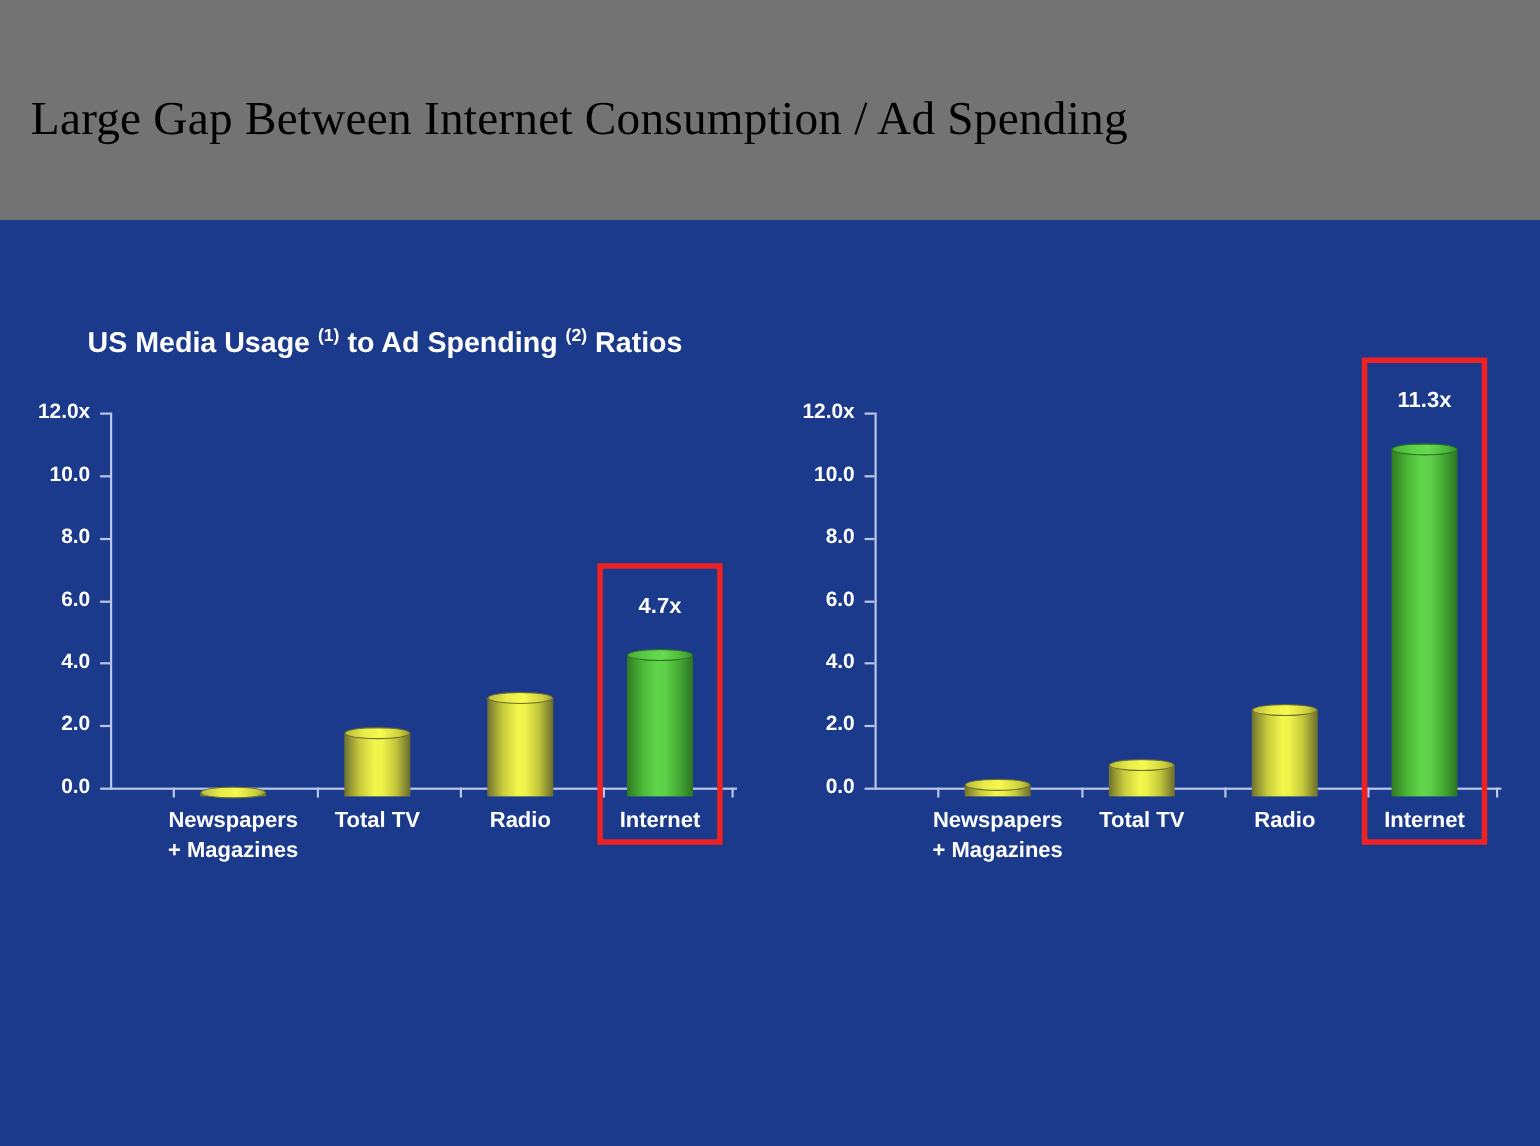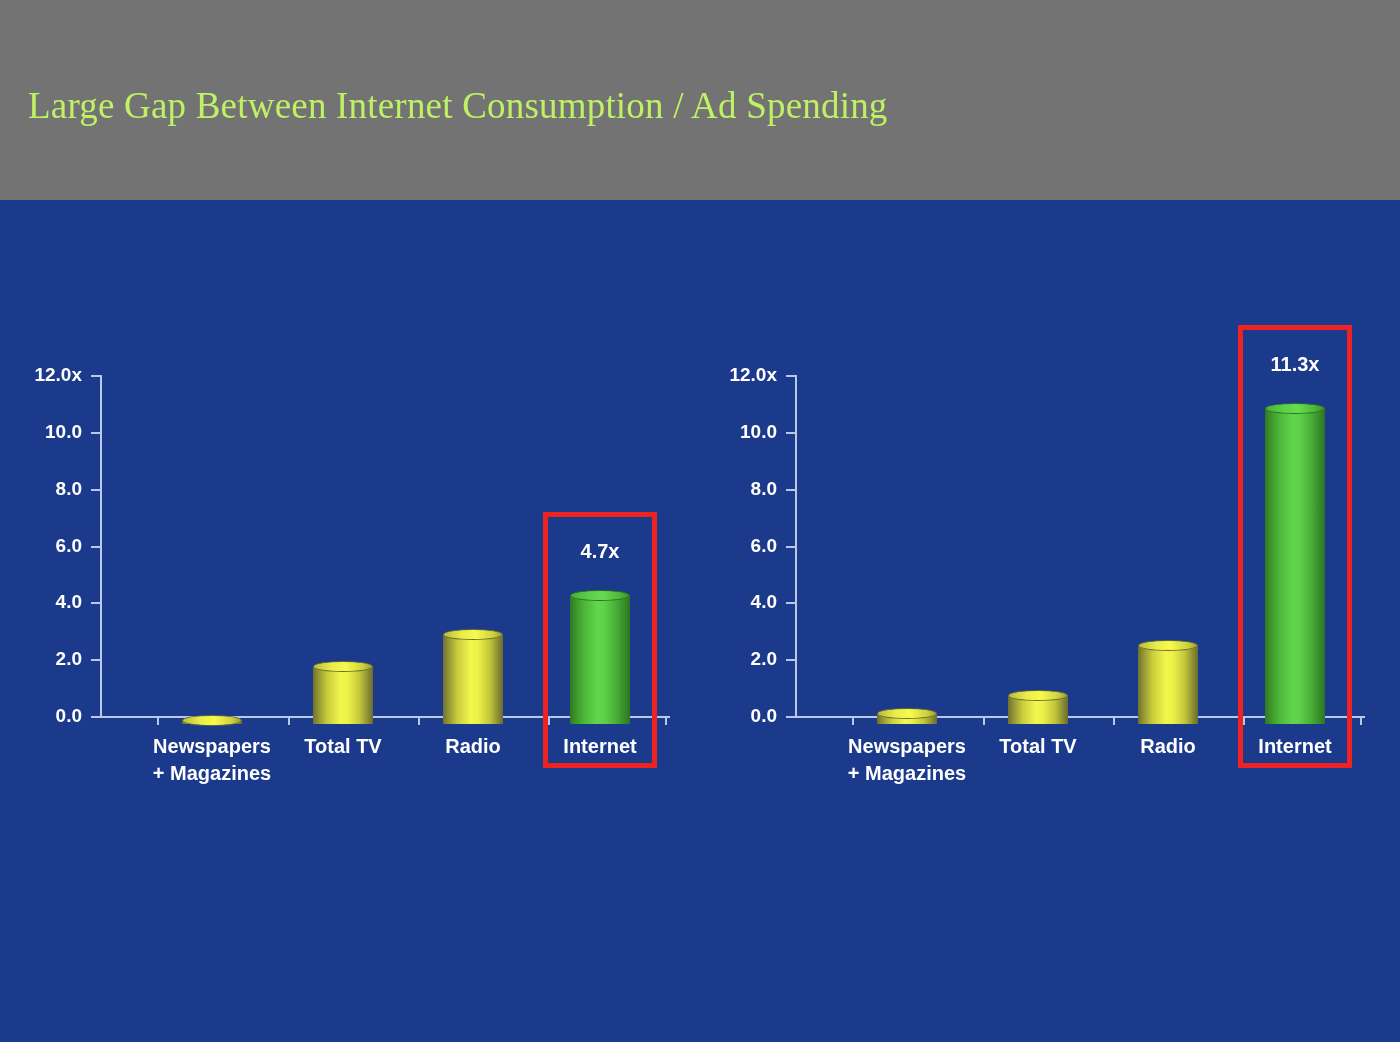--- a/index.html
+++ b/index.html
@@ -22,23 +22,23 @@
     width: 1400px;
     height: 200px;
     background: #737373;
   }
   #slide-title {
     position: absolute;
     left: 28px;
     top: 84px;
     width: 1350px;
     font-family: "Liberation Serif", serif;
-    font-size: 37px;
+    font-size: 43px;
     font-weight: 400;
-    color: #bef264;
+    color: #000000;
     letter-spacing: 0.2px;
     white-space: nowrap;
   }
 
   
   #body {
     position: absolute;
     left: 0; top: 200px;
     width: 1400px;
     height: 842px;
@@ -191,20 +191,23 @@
 </head>
 <body>
 
 <div id="header">
   <div id="slide-title">Large Gap Between Internet Consumption / Ad Spending</div>
 </div>
 
 <div id="body">
 
   <div class="panel" id="panel-left">
+    <div class="chart-title">
+      <span>US Media Usage </span><sup>(1)</sup><span> to Ad Spending </span><sup>(2)</sup><span> Ratios</span>
+    </div>
     <div class="plot" id="plot-0">
         <div class="axis-v"></div>
         <div class="axis-h"></div>
         <div class="ytick" style="top: 341px;"></div>
         <div class="ylabel" style="top: 341px;">0.0</div>
         <div class="ytick" style="top: 284.167px;"></div>
         <div class="ylabel" style="top: 284.167px;">2.0</div>
         <div class="ytick" style="top: 227.333px;"></div>
         <div class="ylabel" style="top: 227.333px;">4.0</div>
         <div class="ytick" style="top: 170.5px;"></div>

